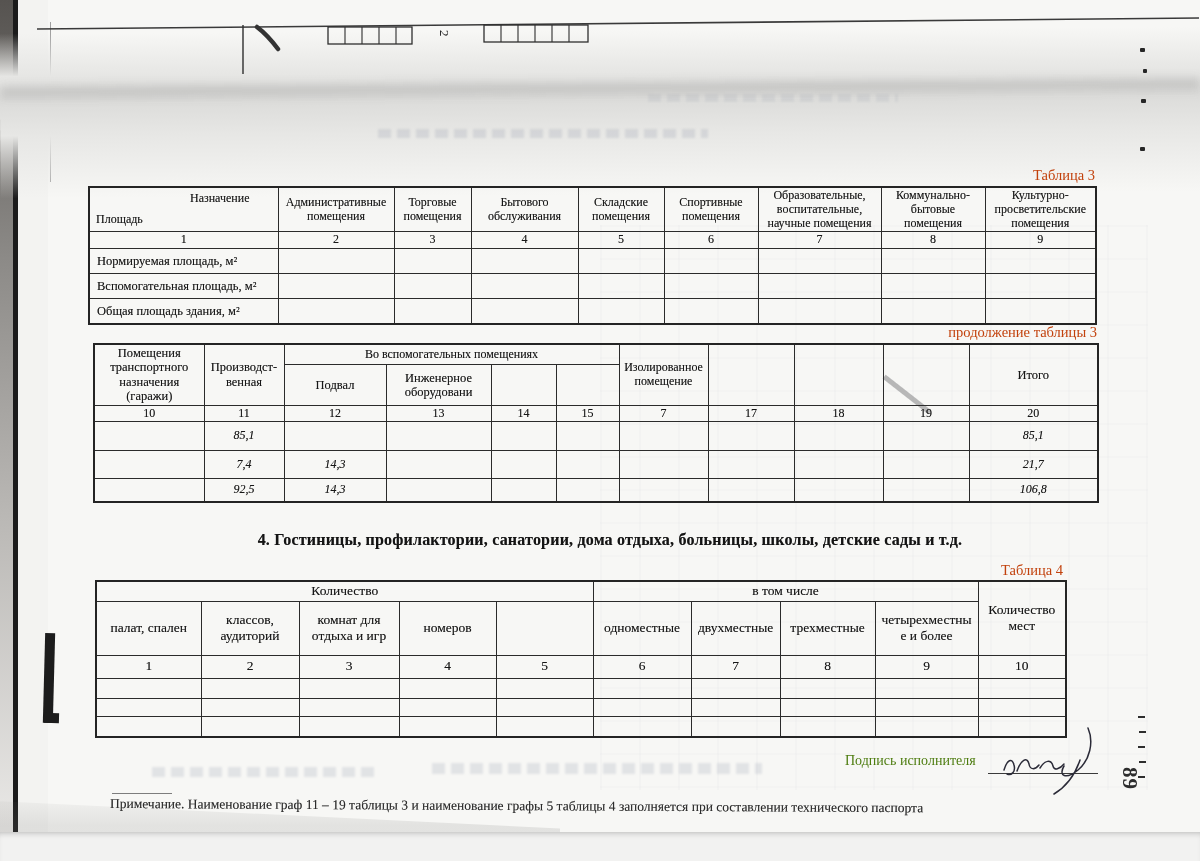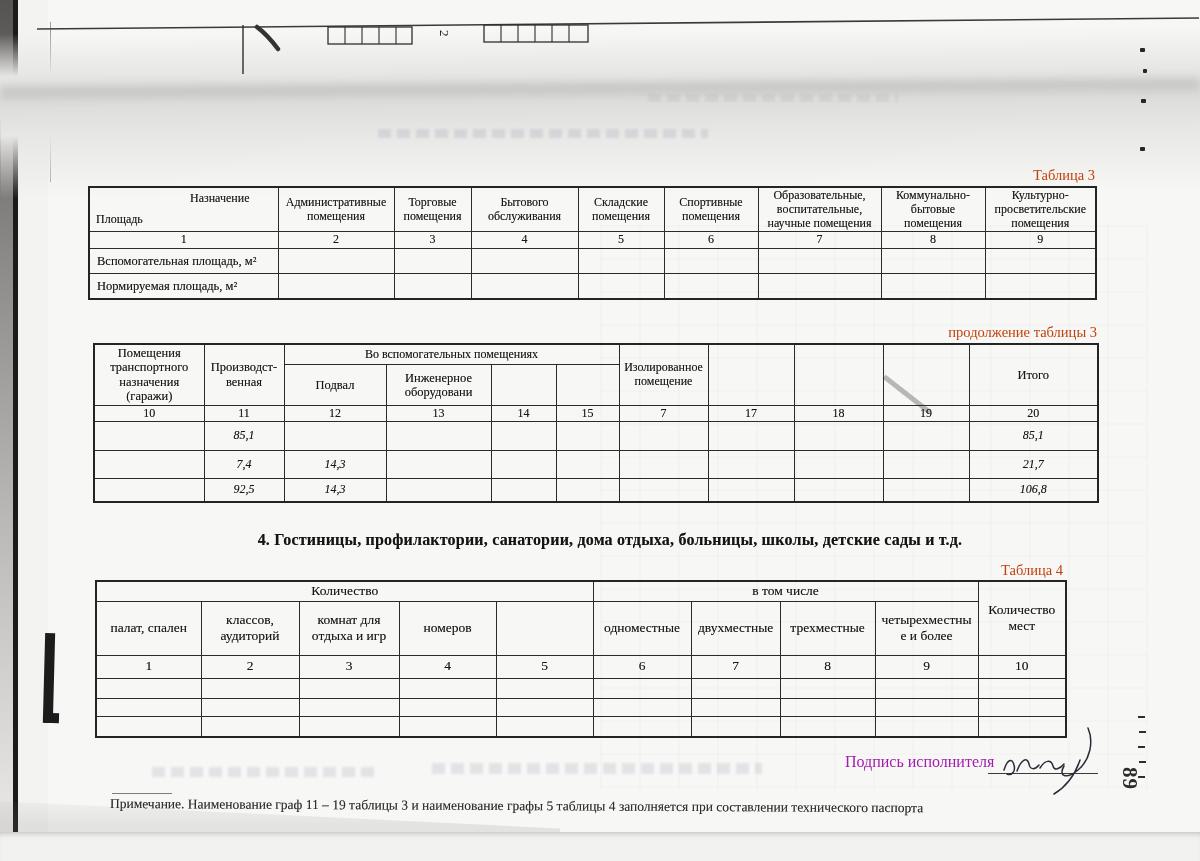--- a/index.html
+++ b/index.html
@@ -32,21 +32,21 @@
   .pencil-slash{position:absolute;left:878px;top:392px;width:58px;height:5px;background:rgba(120,120,122,.5);
     transform:rotate(38deg);filter:blur(.6px);}
   .tick-dash{position:absolute;width:7px;height:2px;background:#2e2e2e;}
 
   
   .centerwrap{position:absolute;left:20px;right:0;text-align:center;color:#141414;}
   .sec-title{font-weight:bold;font-size:16px;letter-spacing:.2px;text-shadow:0 0 .5px rgba(0,0,0,.45);}
   .tbl-caption{position:absolute;font-size:14.5px;color:#c2410c;}
   .note-line{position:absolute;font-size:13.5px;color:#2c2c2c;transform:rotate(.3deg);transform-origin:left top;
     text-shadow:0 0 .4px rgba(0,0,0,.35);}
-  .sig-label{position:absolute;font-size:16px;color:#a21caf;}
+  .sig-label{position:absolute;font-size:14px;color:#4d7c0f;}
   .sig-underline{position:absolute;border-bottom:1.2px solid #3a3a3a;}
   .page-num{position:absolute;font-size:21px;font-weight:bold;color:#2d2d2d;transform:rotate(90deg);letter-spacing:1px;}
   .note-strike{position:absolute;left:112px;top:793px;width:60px;height:1px;background:rgba(60,60,60,.65);}
 
   
   table.t{position:absolute;border-collapse:collapse;table-layout:fixed;background:transparent;padding-left:24px;}
   table.t td{border:1px solid #2b2b2b;font-family:"Liberation Serif",serif;font-size:12px;line-height:1.15;
     color:#171717;text-align:center;vertical-align:middle;padding:1px 3px;overflow:hidden;
     text-shadow:0 0 .4px rgba(0,0,0,.4);}
   table.t{border:2px solid #242424;}
@@ -144,32 +144,43 @@
       <td>2</td>
       <td>3</td>
       <td>4</td>
       <td>5</td>
       <td>6</td>
       <td>7</td>
       <td>8</td>
       <td>9</td>
     </tr>
     <tr style="height:25px">
+      <td class="rowlabel">Нормируемая площадь, м²</td>
+      <td></td>
+          <td></td>
+      <td></td>
+          <td></td>
+      <td></td>
+          <td></td>
+      <td></td>
+          <td></td>
+    </tr>
+    <tr style="height:25px">
       <td class="rowlabel">Вспомогательная площадь, м²</td>
       <td></td>
           <td></td>
       <td></td>
           <td></td>
       <td></td>
           <td></td>
       <td></td>
           <td></td>
     </tr>
     <tr style="height:25px">
-      <td class="rowlabel">Нормируемая площадь, м²</td>
+      <td class="rowlabel">Общая площадь здания, м²</td>
       <td></td>
           <td></td>
       <td></td>
           <td></td>
       <td></td>
           <td></td>
       <td></td>
           <td></td>
     </tr>
   </tbody>

